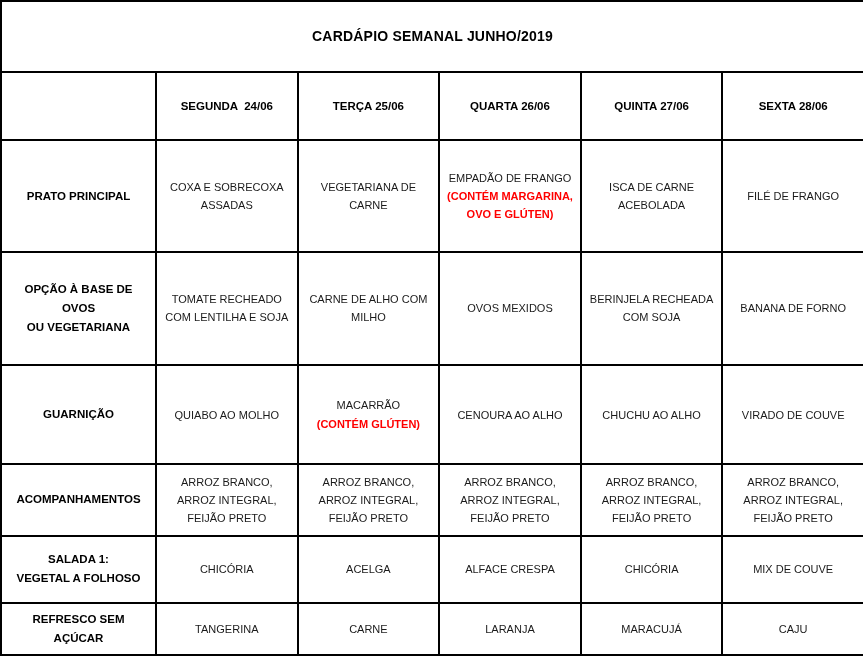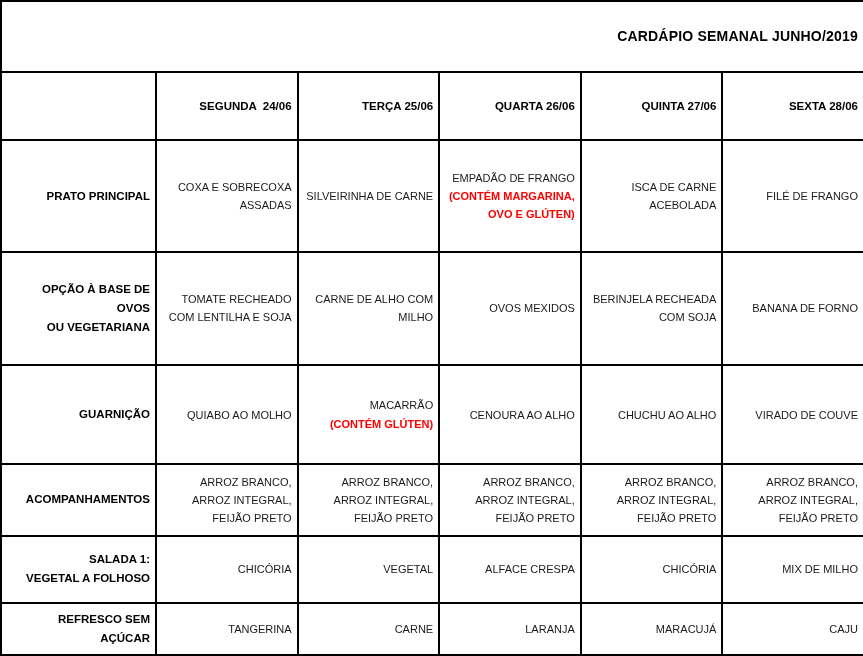--- a/index.html
+++ b/index.html
@@ -16,21 +16,21 @@
     background: #ffffff;
   }
   table.menu {
     width: 863px;
     height: 656px;
     border-collapse: collapse;
     table-layout: fixed;
   }
   table.menu td, table.menu th {
     border: 2px solid #000000;
-    text-align: right;
+    text-align: center;
     vertical-align: middle;
     padding: 2px 5px;
     box-sizing: border-box;
     overflow: hidden;
   }
   td.title-cell {
     font-size: 14px;
     font-weight: bold;
     letter-spacing: 0.2px;
     color: #000000;
@@ -97,21 +97,21 @@
     </tr>
 
     <tr style="height:94px">
       <td class="row-label">
             <span class="txt">PRATO PRINCIPAL</span>
           </td>
       <td class="menu-cell">
             <span class="txt">COXA E SOBRECOXA ASSADAS</span>
           </td>
       <td class="menu-cell">
-            <span class="txt">SILVEIRINHA DE CARNE</span>
+            <span class="txt">VEGETARIANA DE CARNE</span>
           </td>
       <td class="menu-cell">
             <span class="txt">EMPADÃO DE FRANGO</span>
             <span class="warn">(CONTÉM MARGARINA, OVO E GLÚTEN)</span>
           </td>
       <td class="menu-cell">
             <span class="txt">ISCA DE CARNE ACEBOLADA</span>
           </td>
       <td class="menu-cell">
             <span class="txt">FILÉ DE FRANGO</span>
@@ -185,30 +185,30 @@
 
     <tr style="height:57px">
       <td class="row-label">
             <span class="txt">SALADA 1:
 VEGETAL A FOLHOSO</span>
           </td>
       <td class="menu-cell">
             <span class="txt">CHICÓRIA</span>
           </td>
       <td class="menu-cell">
-            <span class="txt">VEGETAL</span>
+            <span class="txt">ACELGA</span>
           </td>
       <td class="menu-cell">
             <span class="txt">ALFACE CRESPA</span>
           </td>
       <td class="menu-cell">
             <span class="txt">CHICÓRIA</span>
           </td>
       <td class="menu-cell">
-            <span class="txt">MIX DE MILHO</span>
+            <span class="txt">MIX DE COUVE</span>
           </td>
     </tr>
 
 
 
     <tr style="height:41px">
       <td class="row-label">
             <span class="txt">REFRESCO SEM AÇÚCAR</span>
           </td>
       <td class="menu-cell">

